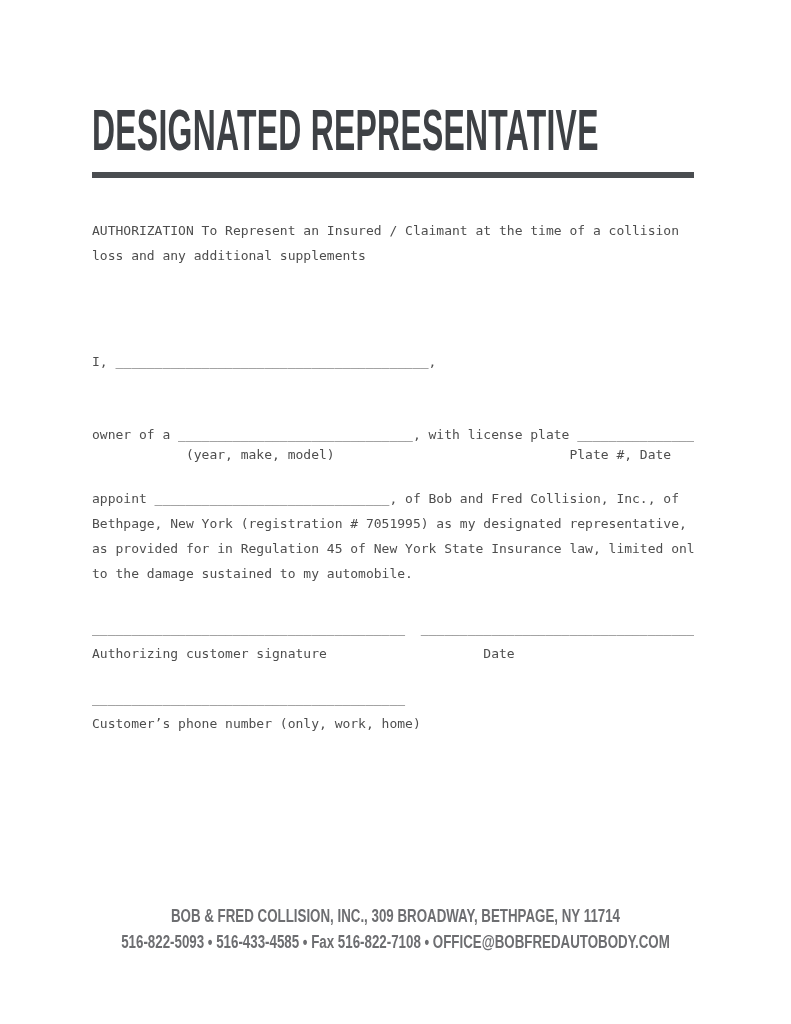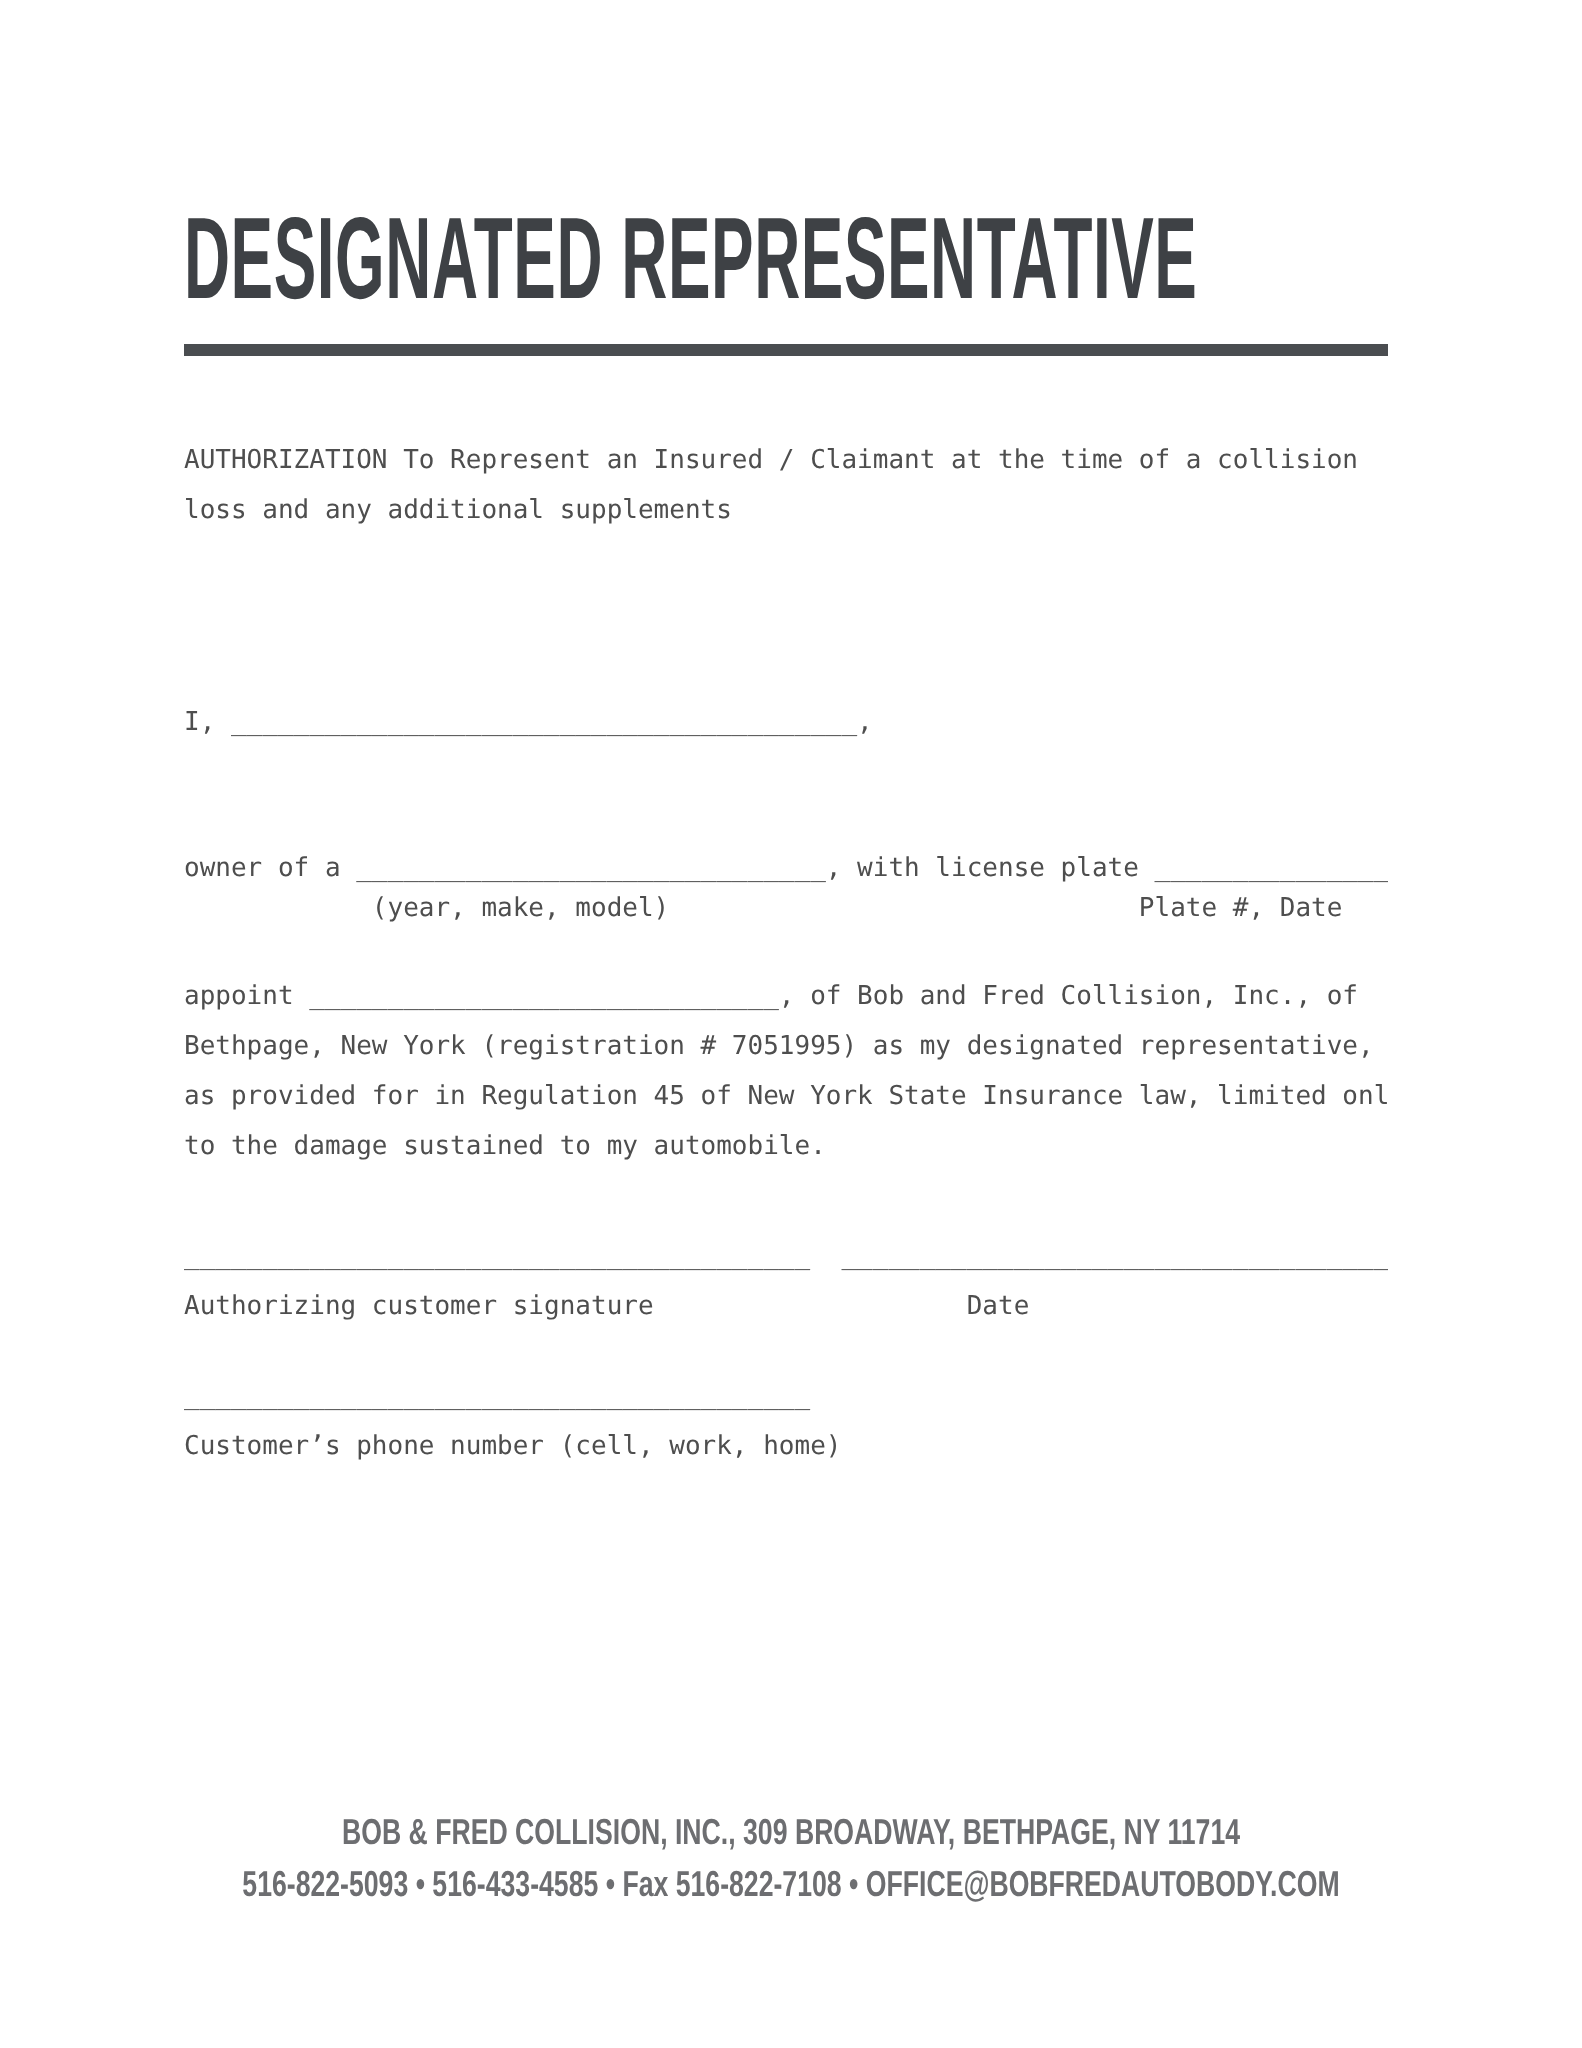--- a/index.html
+++ b/index.html
@@ -89,20 +89,20 @@
 
   <p class="mono appoint">appoint ______________________________, of Bob and Fred Collision, Inc., of
 Bethpage, New York (registration # 7051995) as my designated representative,
 as provided for in Regulation 45 of New York State Insurance law, limited only
 to the damage sustained to my automobile.</p>
 
   <p class="mono signature">________________________________________  ____________________________________
 Authorizing customer signature                    Date</p>
 
   <p class="mono phone">________________________________________
-Customer’s phone number (cell, work, home)</p>
+Customer’s phone number (only, work, home)</p>
 
   <div class="footer">
     <div>BOB &amp; FRED COLLISION, INC., 309 BROADWAY, BETHPAGE, NY 11714</div>
     <div>516-822-5093 • 516-433-4585 • Fax 516-822-7108 • OFFICE@BOBFREDAUTOBODY.COM</div>
   </div>
 
 </div>
 
 </body></html>

